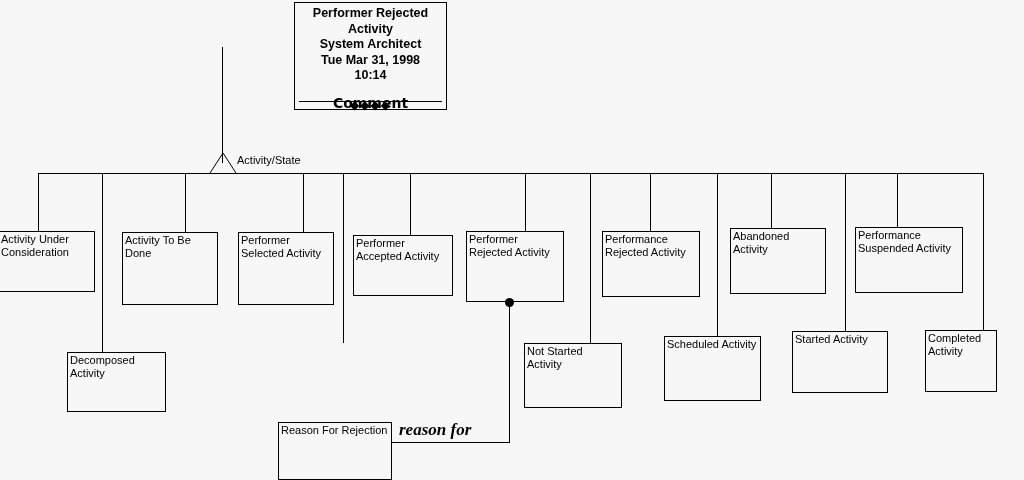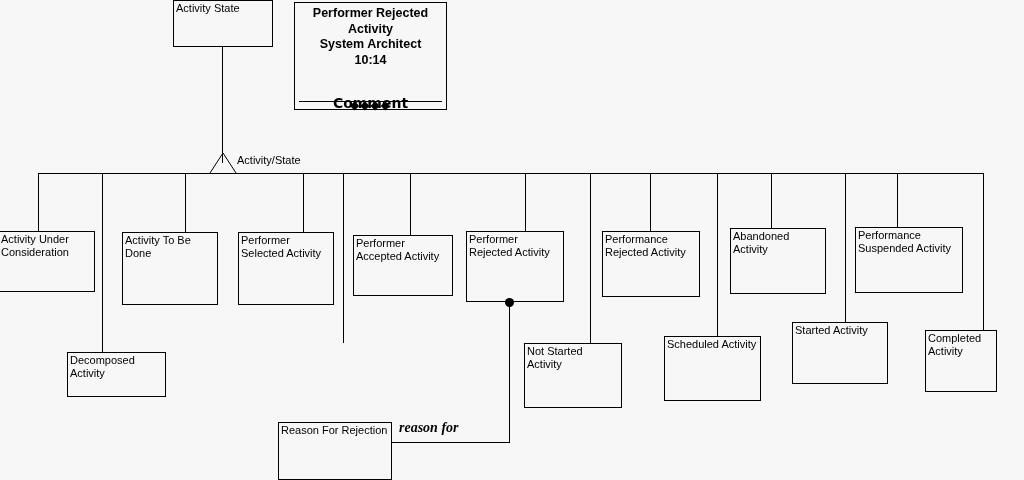--- a/index.html
+++ b/index.html
@@ -101,48 +101,46 @@
     line-height: 12px;
     color: #000;
     z-index: 5;
     white-space: nowrap;
   }
   .rel-label {
     position: absolute;
     font-family: "Liberation Serif", "DejaVu Serif", serif;
     font-style: italic;
     font-weight: bold;
-    font-size: 14px;
+    font-size: 17px;
     color: #000;
     z-index: 5;
     white-space: nowrap;
   }
   .dot {
     position: absolute;
     width: 9px;
     height: 9px;
     border-radius: 50%;
     background: #000;
     z-index: 6;
   }
 </style>
 </head>
 <body>
 
 <div id="canvas">
 
-  <div class="entity-box" style="left:173px; top:0px; width:100px; height:47px;">
-    <div class="entity-label">Activity State</div>
-  </div>
 
   <div class="title-box" style="left:294px; top:2px; width:153px; height:108px;">
     <div class="title-inner">
       <div>Performer Rejected</div>
       <div>Activity</div>
       <div>System Architect</div>
+      <div>Tue Mar 31, 1998</div>
       <div>10:14</div>
     </div>
     <div class="title-sep"></div>
     <div class="title-comment">Comment</div>
     <div class="title-dots">◆◆◆◆</div>
   </div>
 
   <div class="line-v" style="left:222px; top:47px; height:116px;"></div>
 
   <div class="subtype-tri" style="left:209px; top:152px; width:28px; height:22px;">
@@ -203,36 +201,36 @@
   <div class="entity-box" style="left:730px; top:228px; width:96px; height:66px;">
     <div class="entity-label">Abandoned
 Activity</div>
   </div>
 
   <div class="entity-box" style="left:855px; top:227px; width:108px; height:66px;">
     <div class="entity-label">Performance
 Suspended Activity</div>
   </div>
 
-  <div class="entity-box" style="left:67px; top:352px; width:99px; height:45px;">
+  <div class="entity-box" style="left:67px; top:352px; width:99px; height:60px;">
     <div class="entity-label">Decomposed
 Activity</div>
   </div>
 
 
   <div class="entity-box" style="left:524px; top:343px; width:98px; height:65px;">
     <div class="entity-label">Not Started
 Activity</div>
   </div>
 
   <div class="entity-box" style="left:664px; top:336px; width:97px; height:65px;">
     <div class="entity-label">Scheduled Activity</div>
   </div>
 
-  <div class="entity-box" style="left:792px; top:322px; width:96px; height:62px;">
+  <div class="entity-box" style="left:792px; top:331px; width:96px; height:62px;">
     <div class="entity-label">Started Activity</div>
   </div>
 
   <div class="entity-box" style="left:925px; top:330px; width:72px; height:62px;">
     <div class="entity-label">Completed Activity</div>
   </div>
 
   <div class="entity-box" style="left:278px; top:422px; width:114px; height:58px;">
     <div class="entity-label">Reason For Rejection</div>
   </div>

